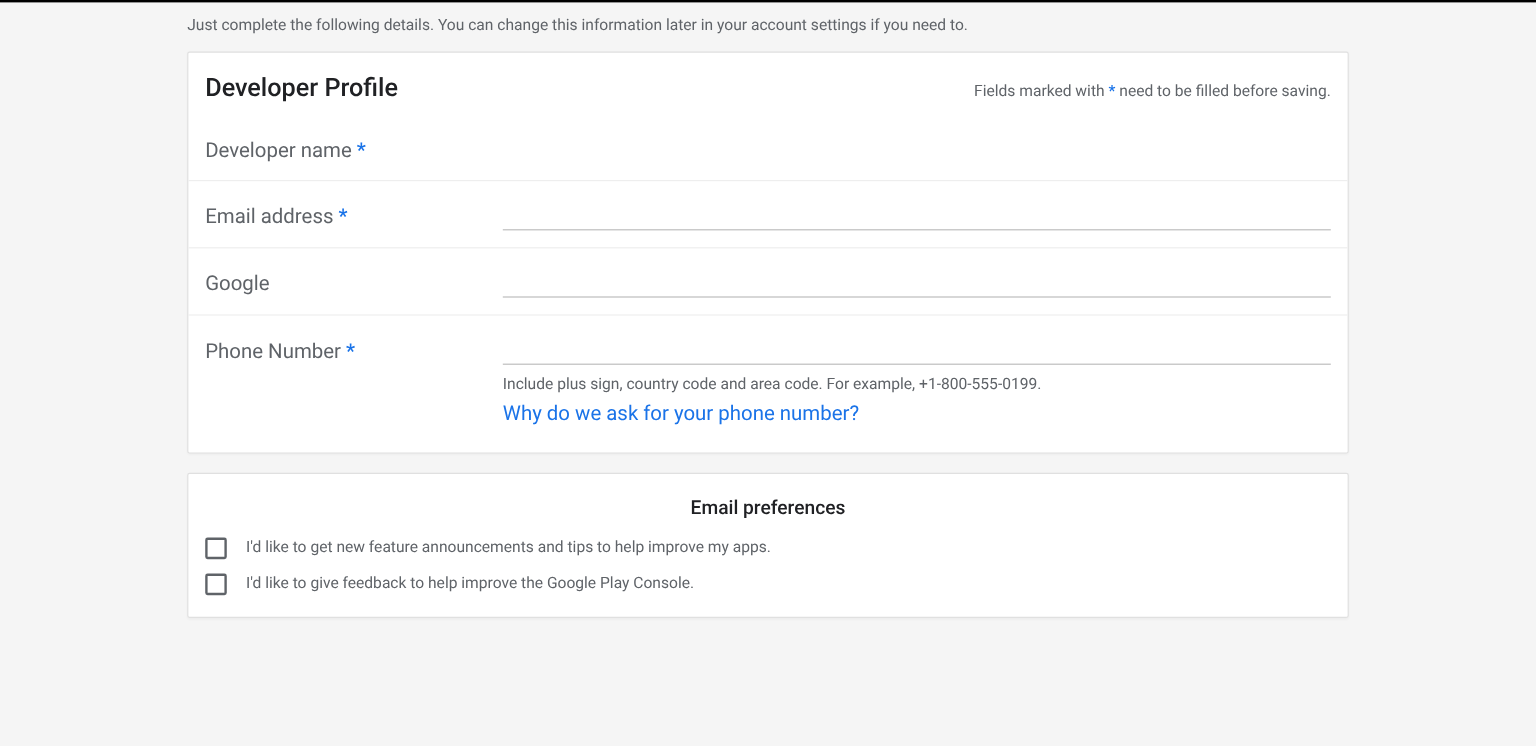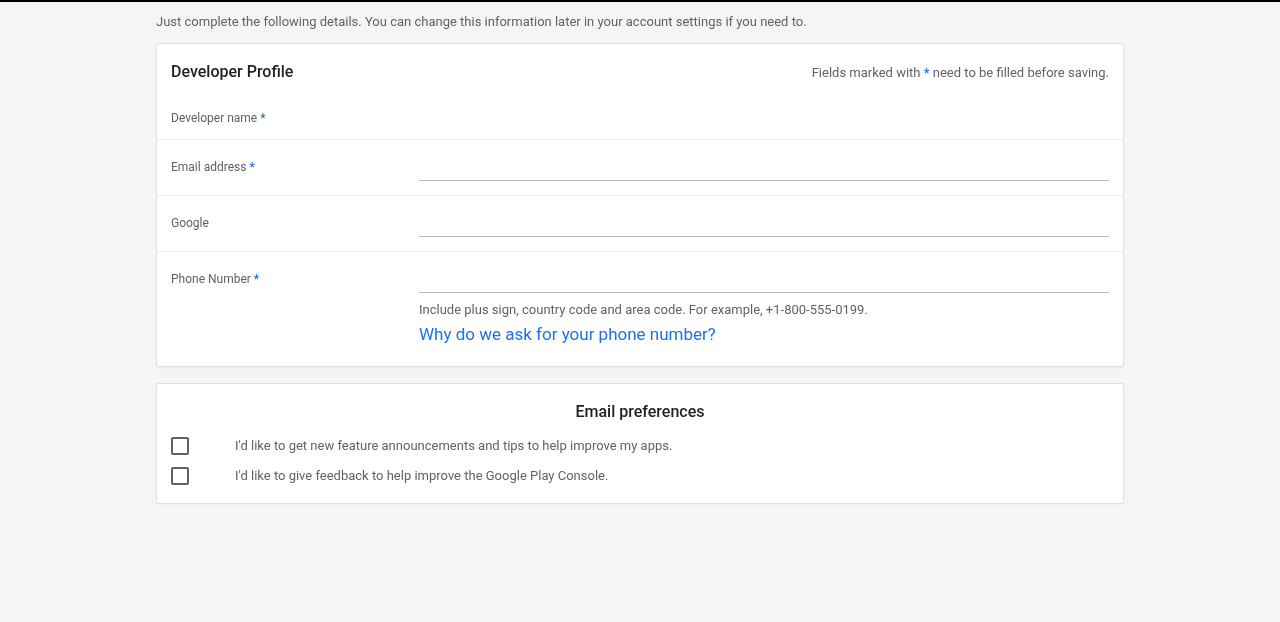--- a/index.html
+++ b/index.html
@@ -32,42 +32,42 @@
       box-shadow: 0 1px 2px rgba(0,0,0,0.03);
       margin-bottom: 16px;
     }
     .card-header {
       display: flex;
       justify-content: space-between;
       align-items: baseline;
       padding: 18px 14px 10px 14px;
     }
     .card-title {
-      font-size: 16px;
+      font-size: 21px;
       font-weight: 500;
       color: #202124;
     }
     .required-note {
       font-size: 13px;
       color: #5f6368;
     }
     .asterisk {
       color: #1a73e8;
       font-weight: 500;
     }
     .field-row {
       display: flex;
       padding: 14px;
       border-bottom: 1px solid #eee;
     }
     .field-row:last-of-type { border-bottom: none; padding-bottom: 22px;}
     .field-label-col {
       width: 248px;
       flex-shrink: 0;
-      font-size: 12px;
+      font-size: 17px;
       color: #5f6368;
       padding-top: 6px;
     }
     .field-input-col {
       flex: 1;
     }
     .text-input {
       width: 100%;
       border: none;
       border-bottom: 1px solid #bdbdbd;
@@ -102,21 +102,20 @@
     .pref-title {
       font-size: 16px;
       font-weight: 500;
       color: #202124;
       text-align: center;
     }
     .checkbox-row {
       display: flex;
       align-items: center;
       padding: 6px 14px;
-      gap: 30px;
     }
     .checkbox-row:last-child { padding-bottom: 18px; }
     .chk {
       width: 18px;
       height: 18px;
       border: 2px solid #5f6368;
       border-radius: 2px;
       flex-shrink: 0;
       margin-right: 16px;
       cursor: pointer;

